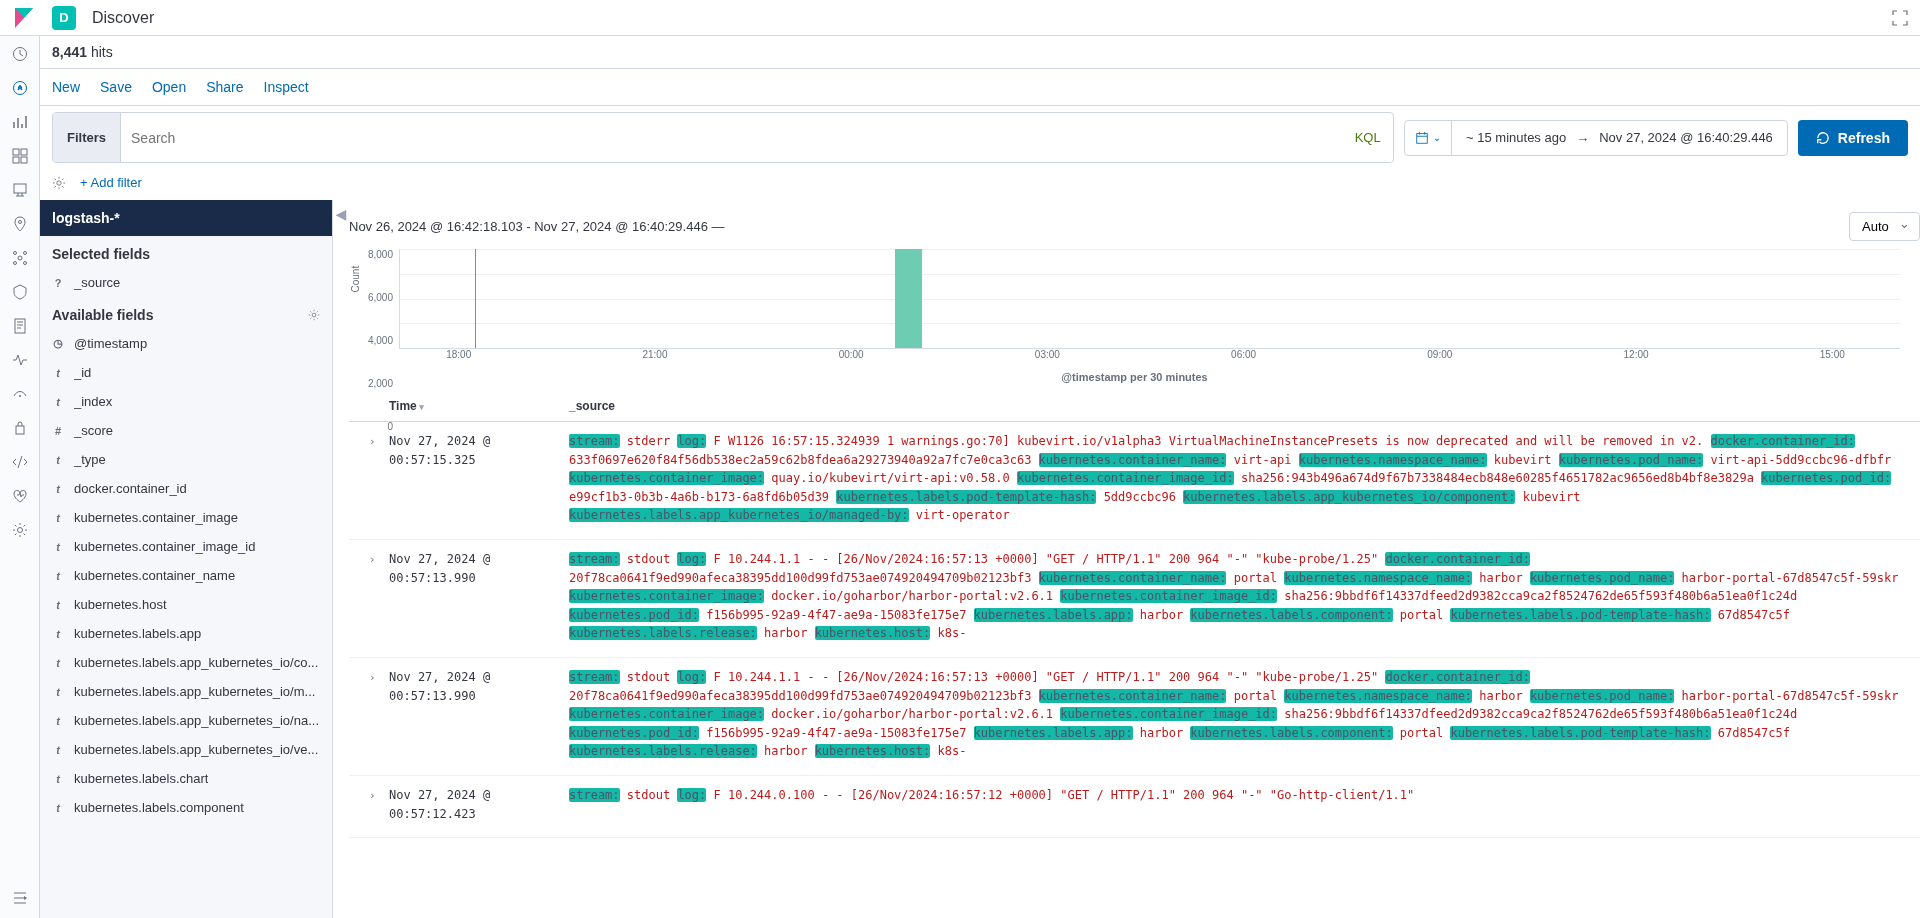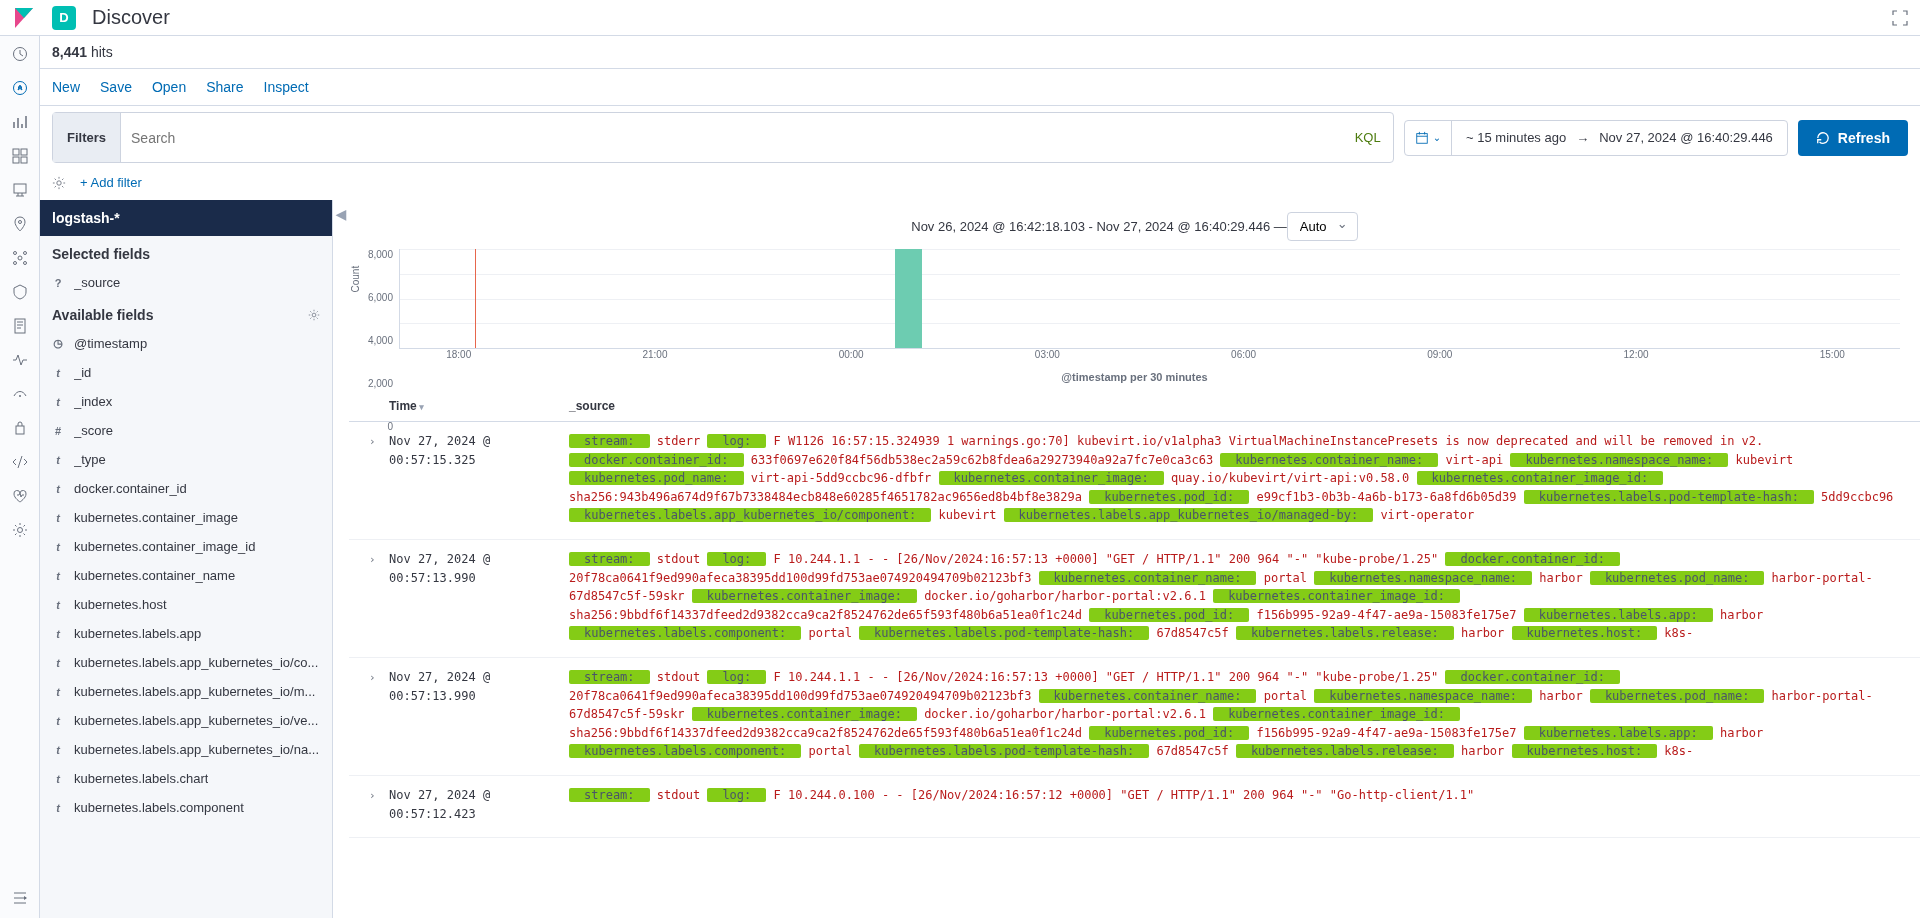--- a/index.html
+++ b/index.html
@@ -2,21 +2,21 @@
 <html><head>
 <meta charset="utf-8">
 <style>
 * { box-sizing: border-box; margin: 0; padding: 0; }
 body { font-family: -apple-system, BlinkMacSystemFont, "Segoe UI", Helvetica, Arial, sans-serif; font-size: 14px; color: #343741; background: #fff; overflow: hidden; }
 
 
 .top-header { height: 36px; display: flex; align-items: center; border-bottom: 1px solid #d3dae6; padding: 0 12px; }
 .logo { width: 24px; height: 24px; margin-right: 16px; }
 .app-badge { width: 24px; height: 24px; background: #00bfb3; border-radius: 4px; color: #fff; display: flex; align-items: center; justify-content: center; font-weight: 700; font-size: 13px; margin-right: 16px; }
-.app-title { font-size: 20px; font-weight: 400; color: #343741; }
+.app-title { font-size: 16px; font-weight: 400; color: #343741; }
 .top-header-right { margin-left: auto; display: flex; align-items: center; }
 .fullscreen-icon { width: 16px; height: 16px; color: #69707d; }
 
 
 .layout { display: flex; height: calc(100vh - 36px); }
 .nav-rail { width: 40px; border-right: 1px solid #d3dae6; background: #fafbfd; display: flex; flex-direction: column; align-items: center; padding-top: 10px; gap: 18px; }
 .nav-icon { width: 16px; height: 16px; color: #69707d; cursor: pointer; }
 .nav-icon.active { color: #006bb4; }
 .nav-collapse { margin-top: auto; margin-bottom: 12px; }
 
@@ -59,21 +59,21 @@
 .field-type.question::before { content: "?"; }
 .field-type.clock::before { content: "◷"; }
 .field-type.t::before { content: "t"; font-style: italic; }
 .field-type.hash::before { content: "#"; }
 .field-name { white-space: nowrap; overflow: hidden; text-overflow: ellipsis; }
 
 .collapse-handle { width: 16px; text-align: center; color: #98a2b3; cursor: pointer; background: #fff; padding-top: 6px; }
 
 
 .results { flex: 1; overflow: auto; background: #fff; }
-.histogram-header { text-align: center; padding: 12px 0 4px; font-size: 13px; color: #343741; display: flex; align-items: center; justify-content: center; }
+.histogram-header { text-align: center; padding: 12px 0 4px; font-size: 13px; color: #343741; display: flex; align-items: center; justify-content: space-between; }
 .interval-select { border: 1px solid #cdd3df; border-radius: 4px; padding: 6px 30px 6px 12px; font-size: 13px; background: #fff; appearance: none; position: relative; }
 .interval-wrap { position: relative; }
 .interval-wrap::after { content: "⌄"; position: absolute; right: 10px; top: 4px; color: #69707d; pointer-events: none; }
 
 .chart-area { display: flex; padding: 4px 20px 0 20px; }
 .y-axis { display: flex; flex-direction: column; justify-content: space-between; align-items: flex-end; font-size: 10px; color: #69707d; height: 100px; padding-right: 6px; position: relative; gap: 32px; }
 .y-label { position: absolute; left: -14px; top: 50%; transform: rotate(-90deg) translateX(12px); transform-origin: left; font-size: 10px; color: #69707d; }
 .plot { flex: 1; height: 100px; border-left: 1px solid #d3dae6; border-bottom: 1px solid #d3dae6; position: relative; }
 .grid-line { position: absolute; left: 0; right: 0; border-top: 1px solid #eef0f4; }
 .bar-el { position: absolute; bottom: 0; background: #6dccb1; }
@@ -87,21 +87,21 @@
 .doc-table { width: 100%; }
 .doc-header { display: flex; padding: 8px 20px; border-bottom: 1px solid #d3dae6; font-size: 12px; font-weight: 700; }
 .col-expand { width: 20px; }
 .col-time { width: 180px; }
 .time-sort::after { content: " ▾"; color: #98a2b3; font-size: 9px; }
 .col-source { flex: 1; }
 
 .doc-row { display: flex; padding: 10px 20px 14px; border-bottom: 1px solid #eef0f4; font-family: "Menlo", "Consolas", monospace; font-size: 12px; line-height: 1.55; }
 .expand-arrow { width: 20px; color: #69707d; cursor: pointer; font-size: 11px; padding-top: 1px; }
 .doc-source { flex: 1; word-break: break-word; }
-.kv-key { background: #84cc16; color: #4a5568; padding: 0 15px; border-radius: 2px; }
+.kv-key { background: #14b8a6; color: #4a5568; padding: 0 0; border-radius: 2px; }
 .kv-val { color: #b91c1c; }
 </style>
 </head>
 <body>
 
 <div class="top-header">
   <svg class="logo" viewBox="0 0 24 24">
       <path d="M3 2 L21 2 L3 22 Z" fill="#e7478c"></path>
       <path d="M3 2 L21 2 L12 12 Z" fill="#00bfb3"></path>
     </svg>
@@ -299,25 +299,25 @@
             <div class="field-item">
               <span class="field-type t"></span>
               <span class="field-name">kubernetes.labels.app_kubernetes_io/co...</span>
             </div>
             <div class="field-item">
               <span class="field-type t"></span>
               <span class="field-name">kubernetes.labels.app_kubernetes_io/m...</span>
             </div>
             <div class="field-item">
               <span class="field-type t"></span>
+              <span class="field-name">kubernetes.labels.app_kubernetes_io/na...</span>
+            </div>
+            <div class="field-item">
+              <span class="field-type t"></span>
               <span class="field-name">kubernetes.labels.app_kubernetes_io/ve...</span>
-            </div>
-            <div class="field-item">
-              <span class="field-type t"></span>
-              <span class="field-name">kubernetes.labels.app_kubernetes_io/na...</span>
             </div>
             <div class="field-item">
               <span class="field-type t"></span>
               <span class="field-name">kubernetes.labels.chart</span>
             </div>
             <div class="field-item">
               <span class="field-type t"></span>
               <span class="field-name">kubernetes.labels.component</span>
             </div>
           </div>

